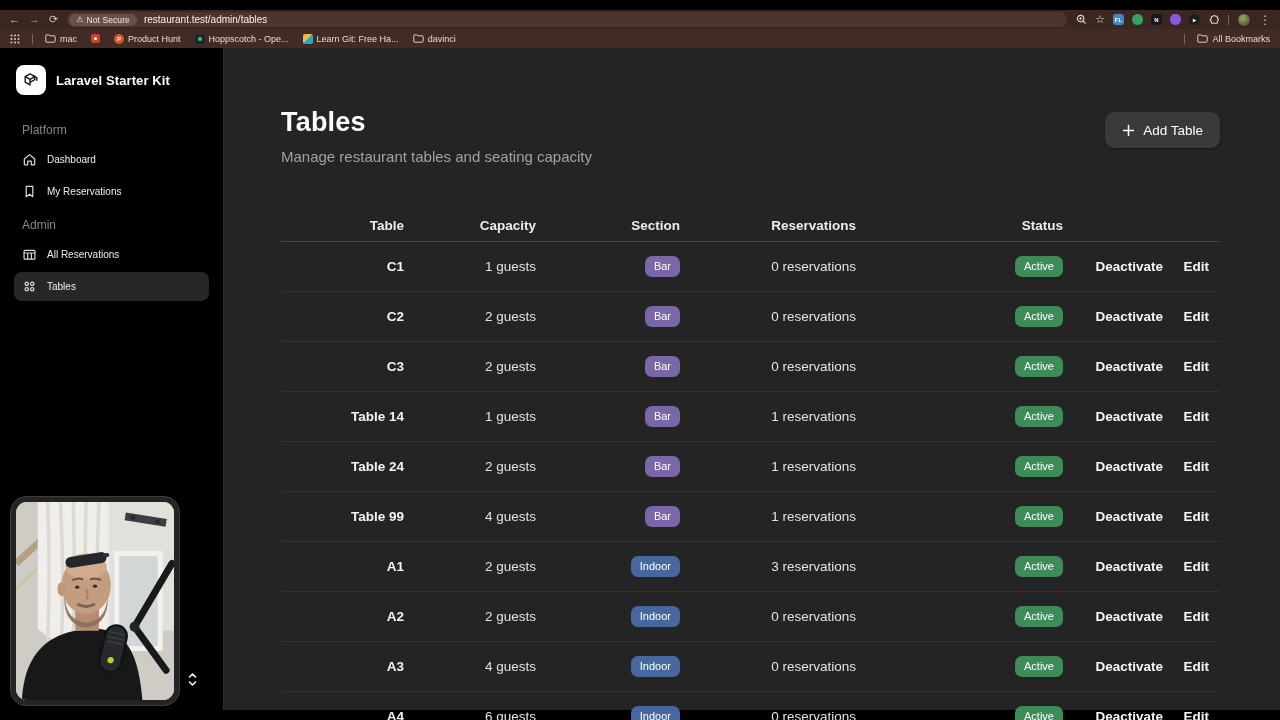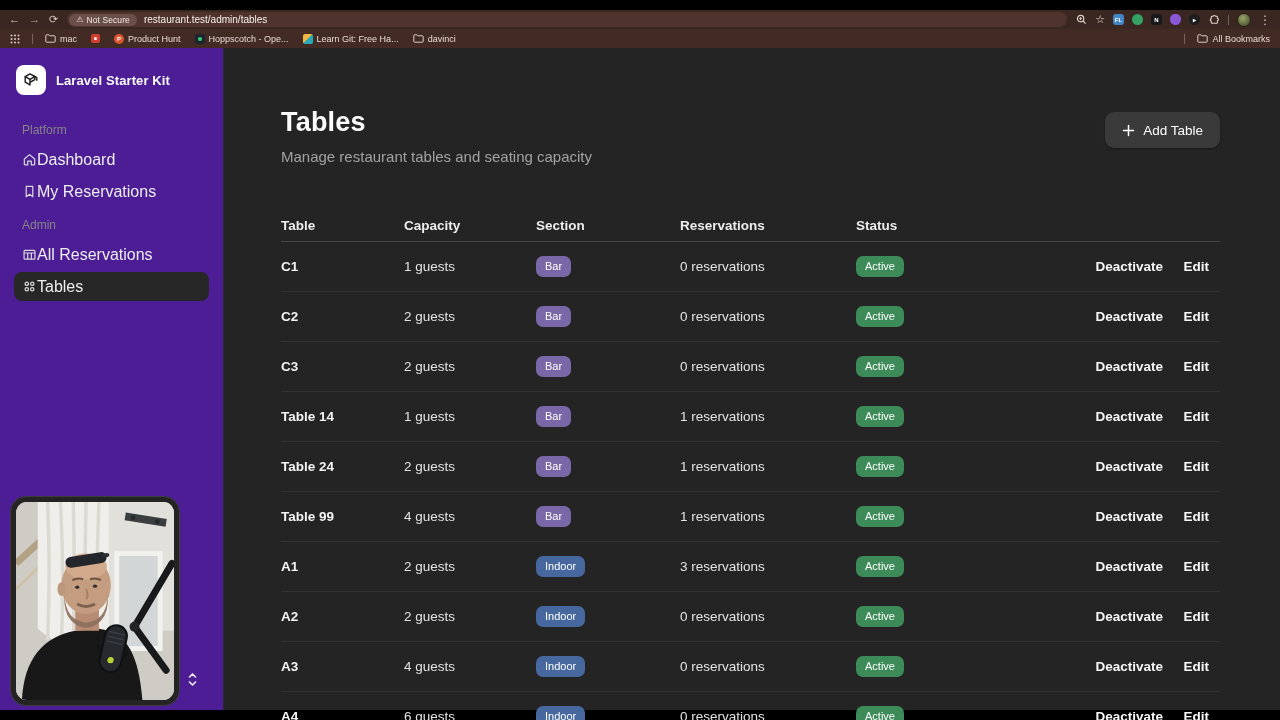--- a/index.html
+++ b/index.html
@@ -28,47 +28,47 @@
   
   .bookmarks { height:19px; background:#422b25; display:flex; align-items:center; padding:0 10px; gap:12px; font-size:9px; color:#ead9d4; }
   .bm-item { display:flex; align-items:center; gap:4px; cursor:pointer; white-space:nowrap; }
   .bm-spacer { flex:1 1 auto; }
   .bm-ico { display:inline-flex; }
 
   
   .app { display:flex; width:1280px; height:662px; background:#242424; }
 
   
-  .sidebar { position:relative; width:224px; flex:0 0 224px; background:#4c1d95; border-right:1px solid #2b2b2b; }
+  .sidebar { position:relative; width:224px; flex:0 0 224px; background:#000000; border-right:1px solid #2b2b2b; }
   .brand { display:flex; align-items:center; gap:10px; padding:17px 16px 8px; cursor:pointer; }
   .brand-logo { width:30px; height:30px; background:#fff; border-radius:8px; display:flex; align-items:center; justify-content:center; }
   .brand-name { font-size:13px; font-weight:700; color:#fafafa; letter-spacing:.1px; }
   .nav { padding:8px 14px 0; }
   .nav-label { font-size:12px; color:#868686; margin:12px 8px 8px; }
-  .nav-item { display:flex; align-items:center; gap:0; height:29px; padding:0 8px; border-radius:8px; font-size:16px; color:#ededed; margin-bottom:3px; cursor:pointer; }
+  .nav-item { display:flex; align-items:center; gap:10px; height:29px; padding:0 8px; border-radius:8px; font-size:10px; color:#ededed; margin-bottom:3px; cursor:pointer; }
   .nav-item.active { background:#272727; }
   .nav-item .ni-icon { display:inline-flex; color:#d8d8d8; }
 
   
   .webcam { position:absolute; left:10px; top:448px; width:170px; height:210px; background:#242424; border:1px solid #3d3d3d; border-radius:16px; padding:5px; }
   .webcam-inner { width:100%; height:100%; border-radius:11px; overflow:hidden; background:#cfccc5; }
   .webcam-inner svg { display:block; width:100%; height:100%; }
   .cam-expander { position:absolute; left:185px; top:622px; width:14px; height:18px; display:flex; align-items:center; justify-content:center; cursor:pointer; }
 
   
   .main { flex:1 1 auto; padding:60px 60px 0 57px; min-width:0; }
   .page-head { display:flex; justify-content:space-between; align-items:flex-start; }
   .page-title { font-size:27px; font-weight:700; color:#fcfcfc; letter-spacing:.2px; line-height:1.1; }
   .page-sub { margin-top:10px; font-size:15px; color:#a2a2a2; }
   .btn-add { display:flex; align-items:center; gap:8px; background:#3a3a3a; border:none; border-radius:9px; height:36px; padding:0 17px; color:#fff; font-size:13.5px; font-weight:500; font-family:inherit; cursor:pointer; box-shadow:0 1px 2px rgba(0,0,0,.35); margin-top:4px; }
   .btn-add svg { display:block; }
 
   
   .dtable { margin-top:46px; }
-  .grid { display:grid; grid-template-columns:123px 132px 144px 176px 1fr 100px 46px; align-items:center; padding-right:11px; }
+  .grid { display:grid; grid-template-columns:123px 132px 144px 176px 1fr 100px 46px; align-items:center; padding-right:11px;text-align:right; }
   .thead { height:31px; border-bottom:1px solid #454545; }
   .th { font-size:13.5px; font-weight:700; color:#ededed; }
   .trow { height:50px; border-bottom:1px solid #333333; }
   .td { font-size:13.5px; color:#e3e3e3; }
   .td-name { font-weight:700; color:#f3f3f3; }
   .badge { display:inline-block; padding:3px 9px; border-radius:7px; font-size:11px; font-weight:500; color:#fff; line-height:1.35; }
   .td-action { justify-self:end; font-size:13.5px; font-weight:700; color:#f7f7f7; cursor:pointer; white-space:nowrap; }
 </style>
 </head>
 <body>

